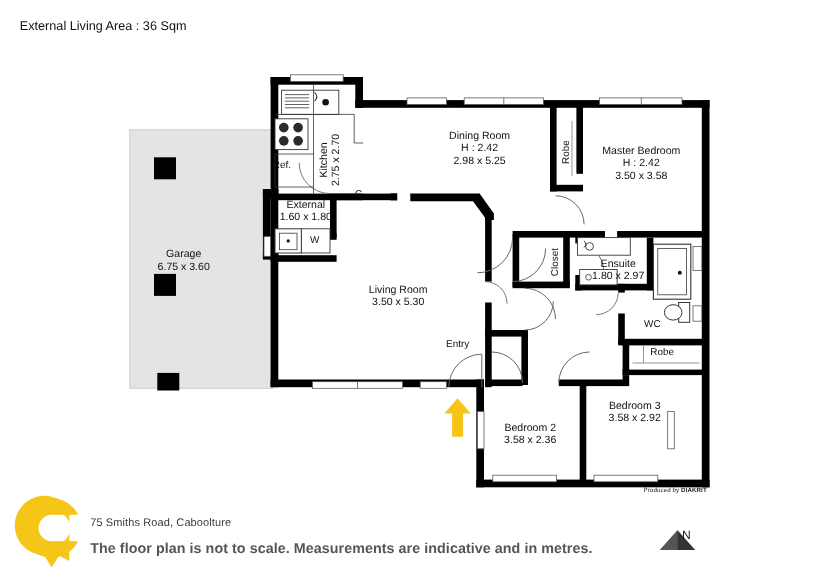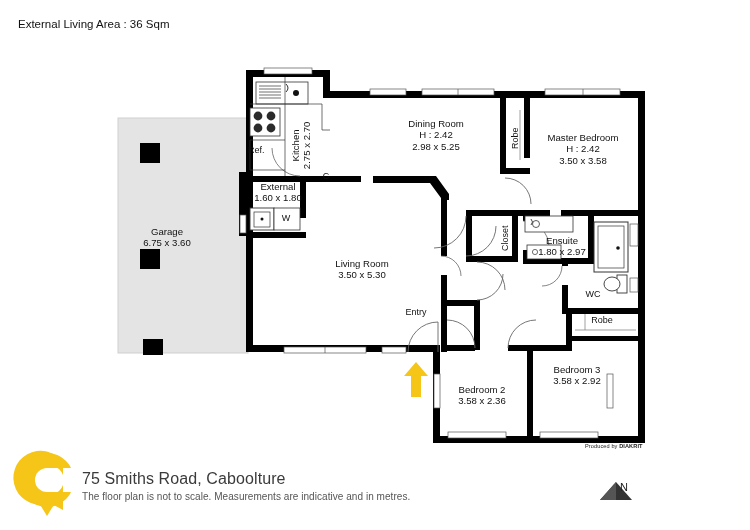--- a/index.html
+++ b/index.html
@@ -19,22 +19,22 @@
 
   
   svg.plan{position:absolute;left:0;top:0;width:750px;height:530px;}
 
   
   .lbl{position:absolute;font-size:9.6px;line-height:11.4px;color:#111;text-align:center;white-space:nowrap;}
   .lbl.sm{font-size:9px;line-height:10.6px;}
   .lbl.vert{transform-origin:50% 50%;}
 
   
-  .footer-addr{position:absolute;left:82px;top:470px;font-size:16px;color:#3b3b3b;letter-spacing:.1px;}
-  .footer-note{position:absolute;left:82px;top:491px;font-size:10px;color:#555;letter-spacing:.05px;}
+  .footer-addr{position:absolute;left:82px;top:470px;font-size:10px;color:#3b3b3b;letter-spacing:.1px;}
+  .footer-note{position:absolute;left:82px;top:491px;font-size:13px;color:#555;letter-spacing:.05px;font-weight:bold;}
   .credit{position:absolute;left:585px;top:443px;font-size:5.6px;color:#222;letter-spacing:.1px;}
   .credit b{font-weight:bold;}
   .north-n{position:absolute;left:620px;top:481px;font-size:11px;color:#222;}
 </style>
 </head>
 <body>
 
 <div id="stage">
 
   <div class="area-info">

